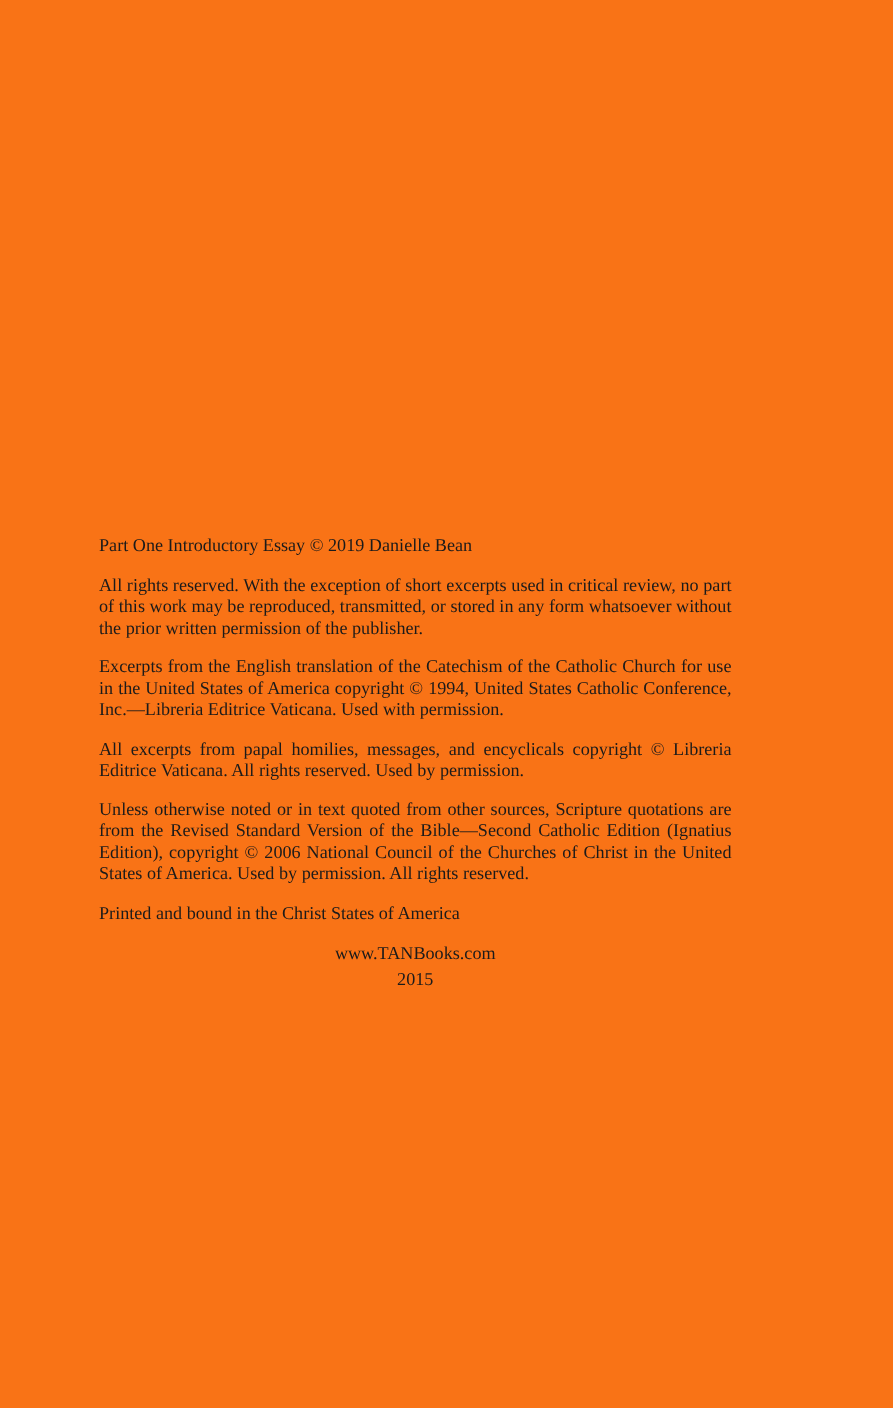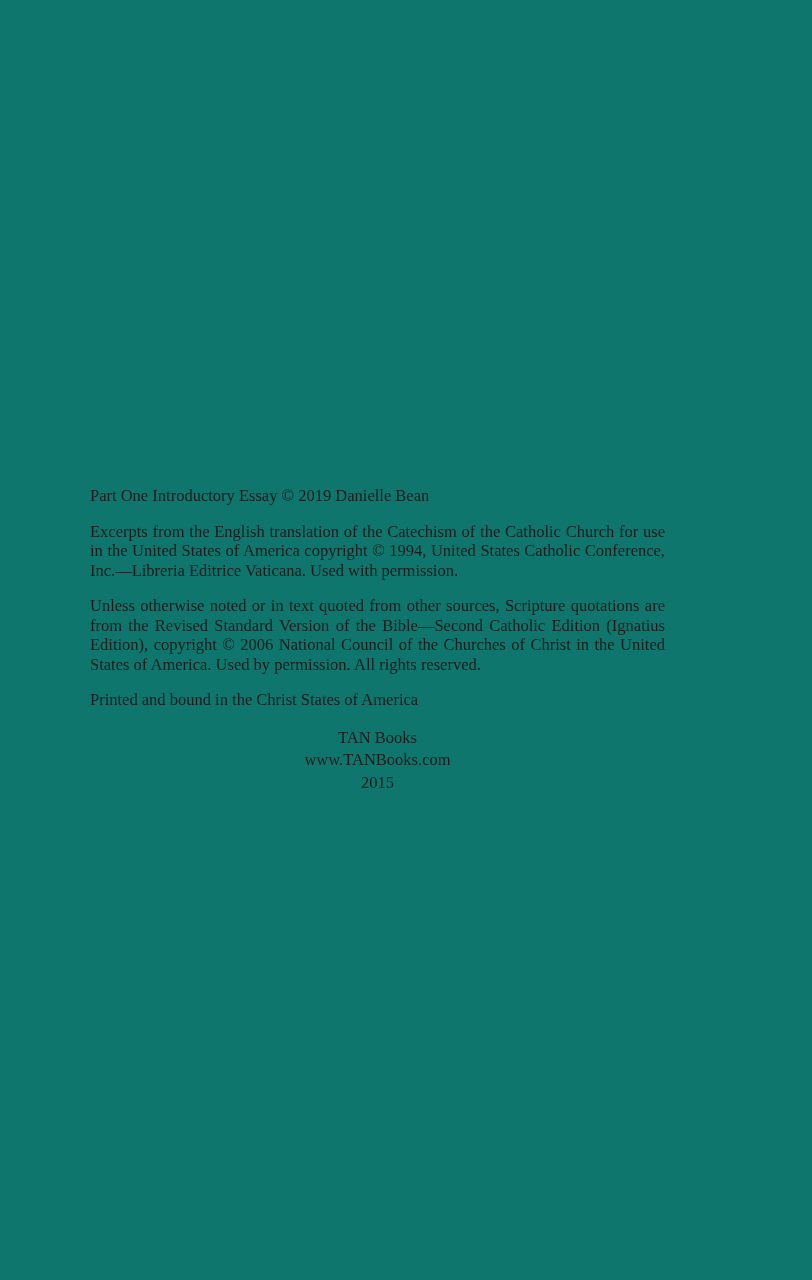--- a/index.html
+++ b/index.html
@@ -9,21 +9,21 @@
   }
   body {
     width: 812px;
     height: 1280px;
     overflow: hidden;
   }
   .page {
     box-sizing: border-box;
     width: 812px;
     height: 1280px;
-    background: #0f766e;
+    background: #f97316;
     padding: 486px 147px 0 90px;
     font-family: "Liberation Serif", "DejaVu Serif", serif;
     font-size: 16.5px;
     line-height: 19.5px;
     color: #1b1b1b;
   }
   .para {
     margin: 0 0 16px 0;
     text-align: justify;
     text-justify: inter-word;
@@ -38,22 +38,23 @@
   }
   .publisher-block div {
     white-space: nowrap;
   }
 </style>
 </head>
 <body>
 
 <div class="page">
   <p class="para single">Part One Introductory Essay © 2019 Danielle Bean</p>
+  <p class="para">All rights reserved. With the exception of short excerpts used in critical review, no part of this work may be reproduced, transmitted, or stored in any form whatsoever without the prior written permission of the publisher.</p>
   <p class="para">Excerpts from the English translation of the Catechism of the Catholic Church for use in the United States of America copyright © 1994, United States Catholic Conference, Inc.—Libreria Editrice Vaticana. Used with permission.</p>
+  <p class="para">All excerpts from papal homilies, messages, and encyclicals copyright © Libreria Editrice Vaticana. All rights reserved. Used by permission.</p>
   <p class="para">Unless otherwise noted or in text quoted from other sources, Scripture quotations are from the Revised Standard Version of the Bible—Second Catholic Edition (Ignatius Edition), copyright © 2006 National Council of the Churches of Christ in the United States of America. Used by permission. All rights reserved.</p>
   <p class="para single">Printed and bound in the Christ States of America</p>
 
   <div class="publisher-block">
-    <div>TAN Books</div>
     <div>www.TANBooks.com</div>
     <div>2015</div>
   </div>
 </div>
 
 </body></html>

